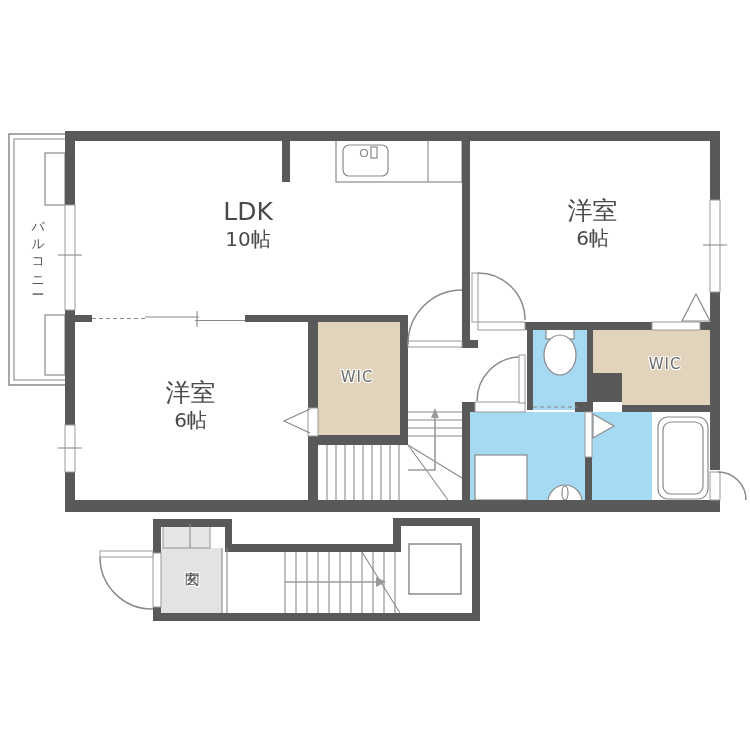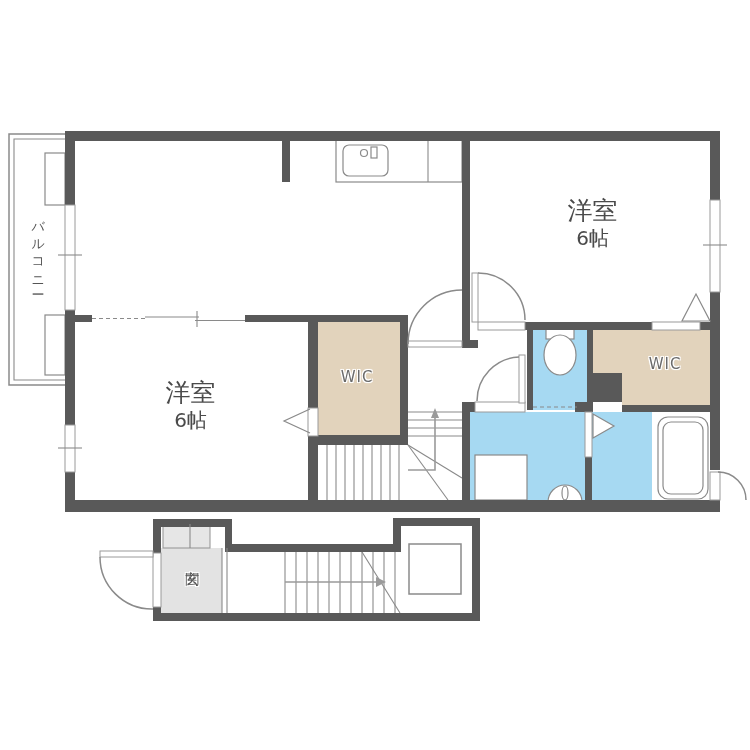--- a/index.html
+++ b/index.html
@@ -198,20 +198,24 @@
   <g>
     <rect x="409" y="544" width="52" height="50" fill="none" stroke="#8a8a8a" stroke-width="1.5"></rect>
     <line x1="190" y1="524" x2="190" y2="548" class="ln1"></line>
     <line x1="222" y1="548" x2="222" y2="613" class="ln1"></line>
     <line x1="227" y1="548" x2="227" y2="613" class="ln1"></line>
   </g>
 </svg>
 
   <div class="lbl vert balc" style="left:30px;top:212px;">バルコニー</div>
 
+  <div class="lbl" style="left:183px;top:197px;width:130px;">
+    <div class="big">LDK</div>
+    <div class="sub">10帖</div>
+  </div>
 
   <div class="lbl" style="left:535px;top:196px;width:115px;">
     <div class="big">洋室</div>
     <div class="sub">6帖</div>
   </div>
 
   <div class="lbl" style="left:133px;top:378px;width:115px;">
     <div class="big">洋室</div>
     <div class="sub">6帖</div>
   </div>

